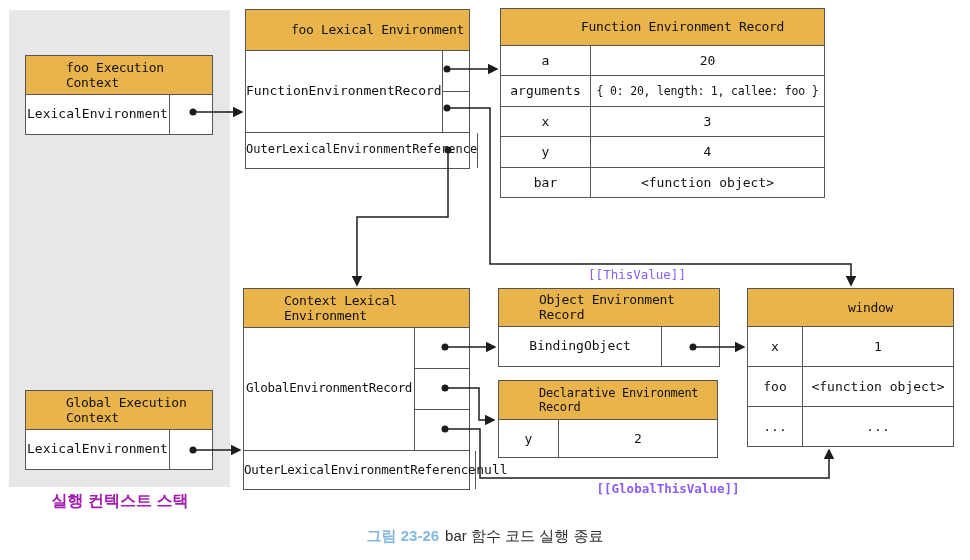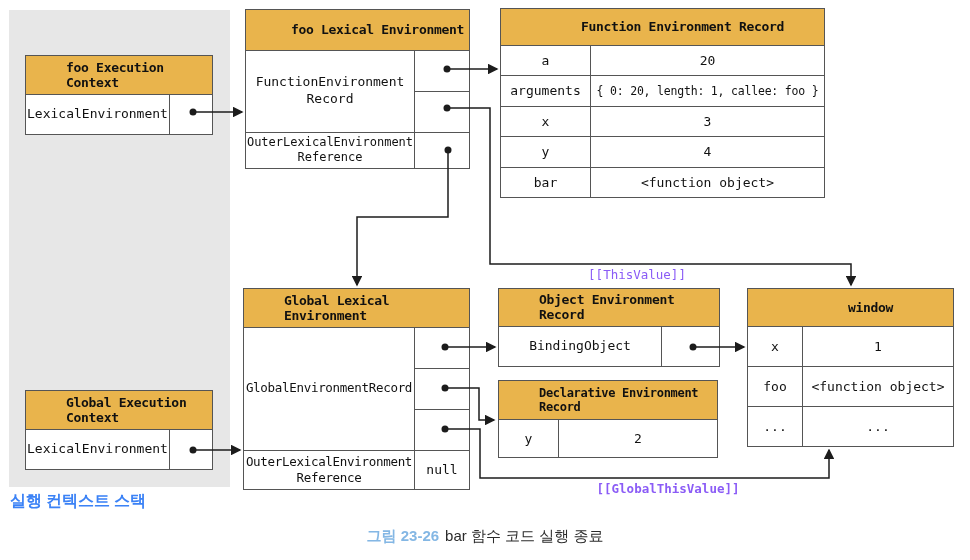--- a/index.html
+++ b/index.html
@@ -12,26 +12,26 @@
   *{margin:0;padding:0;box-sizing:border-box;}
   html,body{background:#ffffff;}
   body{font-family:"DejaVu Sans Mono","Liberation Mono",monospace;color:#111;}
   .stage{position:relative;width:970px;height:560px;background:#ffffff;overflow:hidden;}
 
   .stack-bg{position:absolute;left:9px;top:10px;width:221px;height:477px;background:var(--stack-bg);}
 
   .box{position:absolute;border:1.5px solid var(--box-border);background:#fff;display:flex;flex-direction:column;}
   .box-header{background:var(--header-bg);border-bottom:1px solid var(--box-border);
       display:flex;align-items:center;justify-content:center;
-      font-weight:bold;font-size:13px;letter-spacing:-0.3px;padding-left:40px;}
+      font-weight:normal;font-size:13px;letter-spacing:-0.3px;padding-left:40px;}
   .box-body{flex:1;display:flex;flex-direction:column;}
   .row{display:flex;flex:1;}
   .row + .row{border-top:1px solid var(--box-border);}
   .cell{display:flex;align-items:center;justify-content:center;font-size:13px;}
-  .label-cell{flex:1;flex-direction:column;line-height:1.3;text-align:center;}
+  .label-cell{flex:1;flex-direction:row;line-height:1.3;text-align:center;}
   .ptr-col{border-left:1px solid var(--box-border);display:flex;flex-direction:column;}
   .ptr-cell{flex:1;}
   .ptr-cell + .ptr-cell{border-top:1px solid var(--box-border);}
   .two-line{font-size:12px;}
 
   
   .ec-box{left:25px;top:55px;width:188px;height:80px;}
   .ec-box .box-header{height:38.5px;}
   .ec-box .ptr-col{width:43px;}
   .gec-box{top:390px;}
@@ -72,22 +72,22 @@
 
   
   .win-box{left:747px;top:288px;width:207px;height:159px;}
   .win-box .box-header{height:37.5px;}
   .win-box .key-cell{width:55px;}
 
   .free-label{position:absolute;font-size:12.5px;text-align:center;color:#8b5cf6;}
   .this-label{left:487px;top:267px;width:300px;}
   .gtv-label{left:518px;top:481px;width:300px;font-weight:bold;}
 
-  .stack-caption{position:absolute;left:10px;top:491px;width:220px;text-align:left;
-      font-family:Liberation Serif, serif;font-weight:bold;font-size:16px;color:#3b82f6;}
+  .stack-caption{position:absolute;left:10px;top:491px;width:220px;text-align:center;
+      font-family:Liberation Sans, sans-serif;font-weight:bold;font-size:16px;color:#a21caf;}
 
   .fig-caption{position:absolute;left:0;top:527px;width:970px;text-align:center;
       font-family:"Liberation Sans",sans-serif;font-size:15px;color:#2b2b2b;}
   .fig-caption .fig-num{color:var(--caption-accent);font-weight:bold;margin-right:6px;}
 
   svg.connectors{position:absolute;left:0;top:0;pointer-events:none;}
 </style>
 </head>
 <body>
 
@@ -152,21 +152,21 @@
         <div class="cell val-cell">4</div>
       </div>
       <div class="row kv-row">
         <div class="cell key-cell">bar</div>
         <div class="cell val-cell">&lt;function object&gt;</div>
       </div>
     </div>
   </div>
 
   <div class="box gle-box">
-    <div class="box-header">Global Lexical Environment</div>
+    <div class="box-header">Context Lexical Environment</div>
     <div class="box-body">
       <div class="row gle-rec-row">
         <div class="cell label-cell">GlobalEnvironmentRecord</div>
         <div class="ptr-col">
           <div class="ptr-cell"></div>
           <div class="ptr-cell"></div>
           <div class="ptr-cell"></div>
         </div>
       </div>
       <div class="row gle-outer-row">

